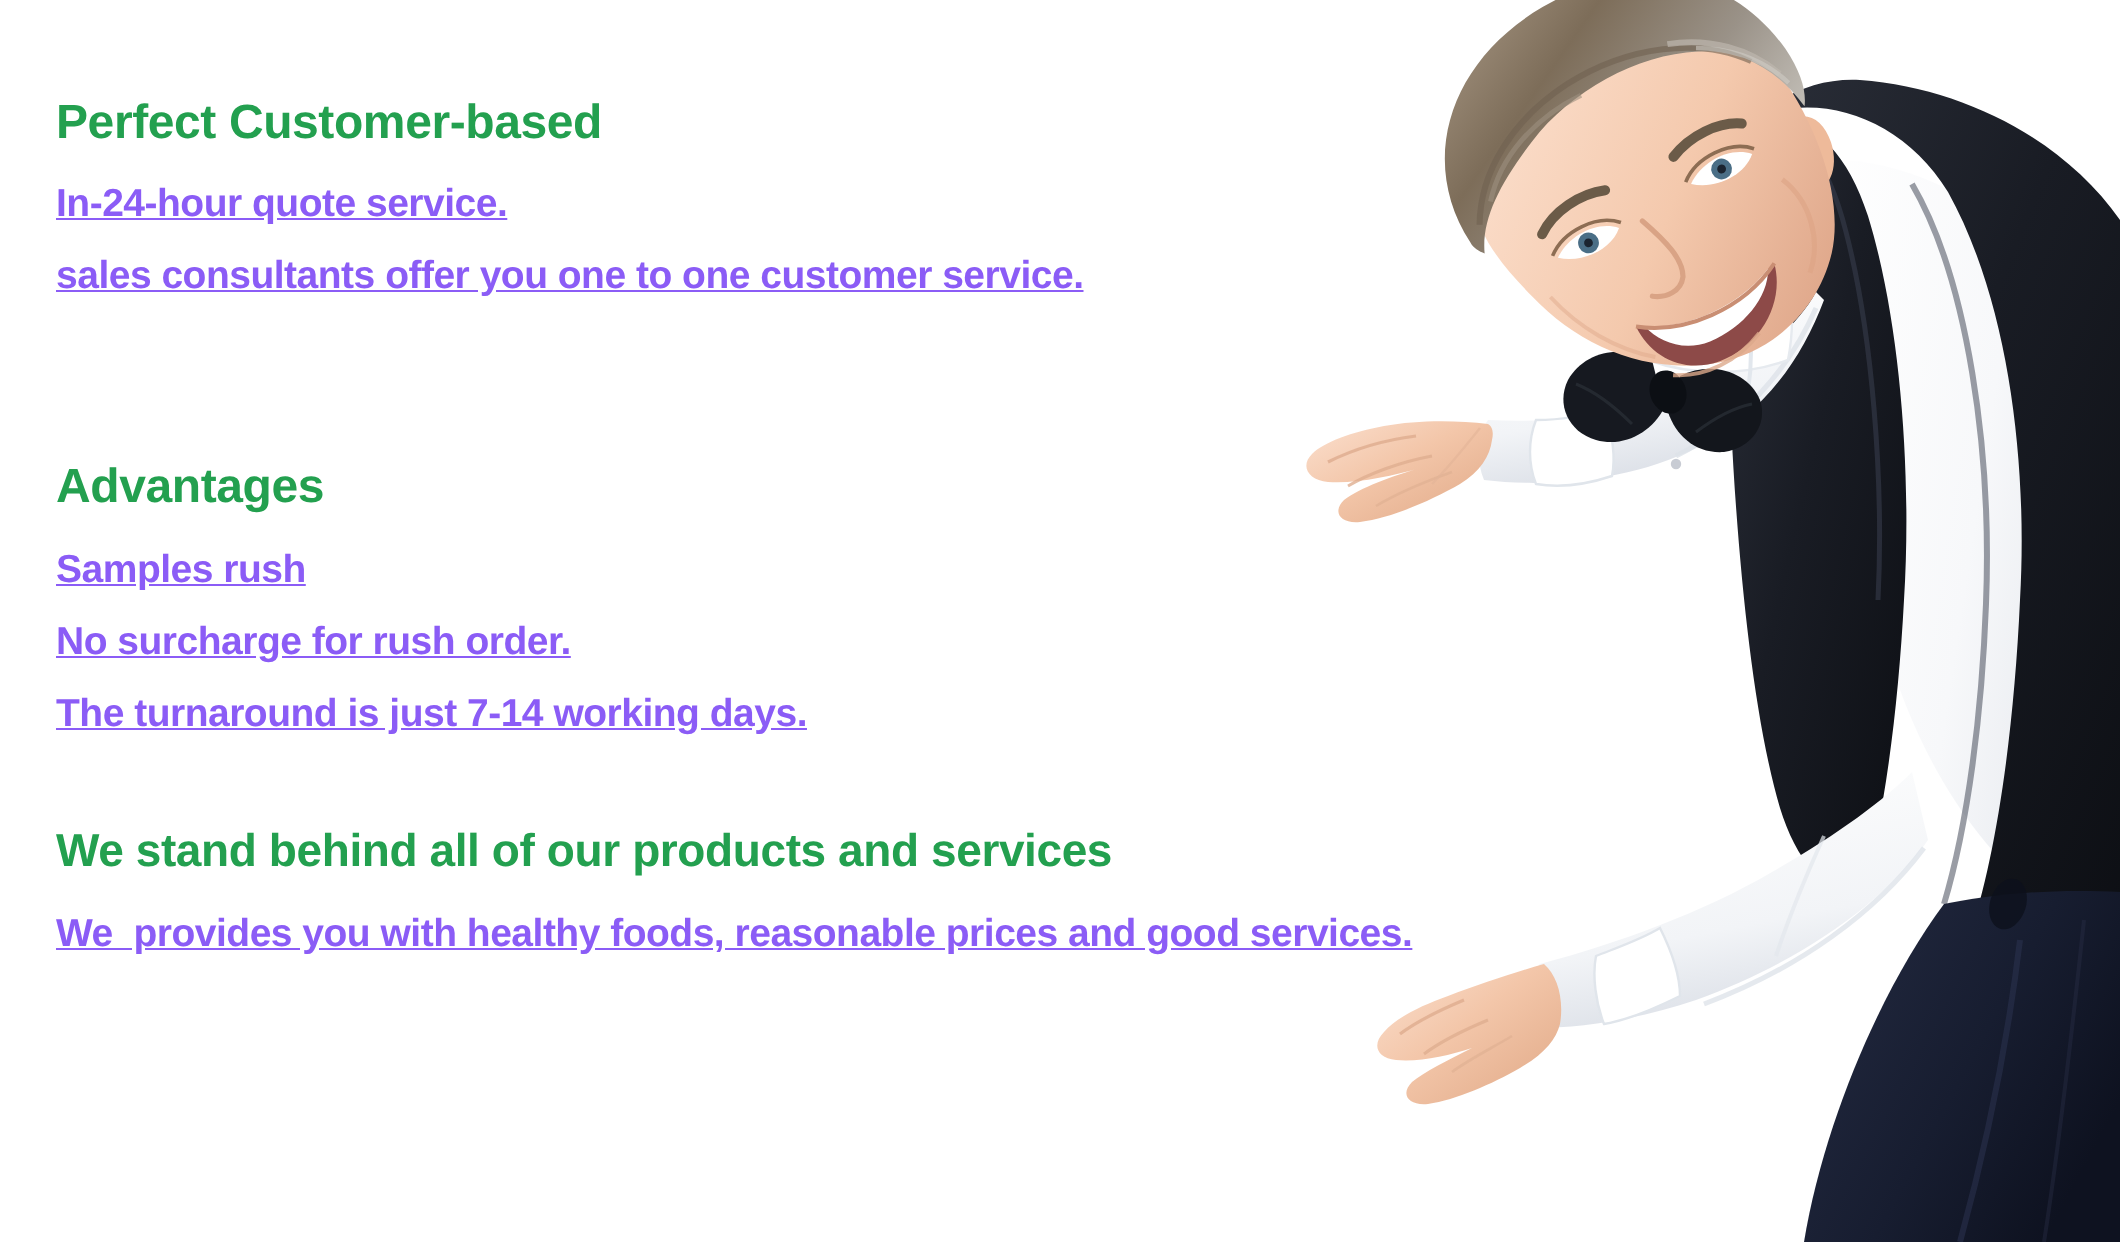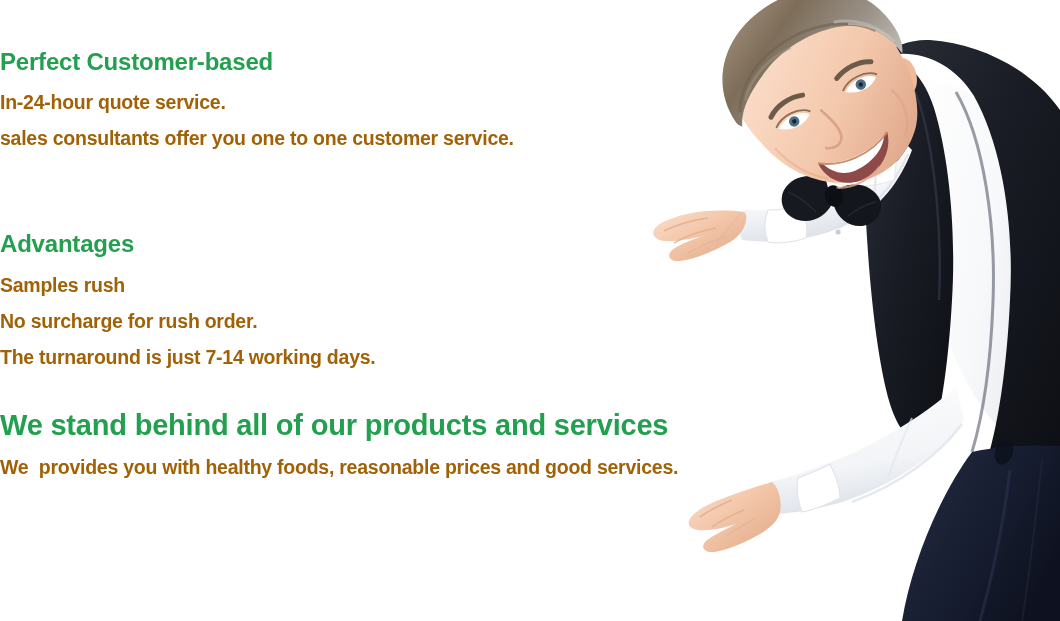--- a/index.html
+++ b/index.html
@@ -14,43 +14,44 @@
     position: relative;
     width: 1060px;
     height: 621px;
     background: #ffffff;
     overflow: hidden;
   }
 
   
   .content {
     position: absolute;
-    left: 0;
+    left: 28px;
     top: 0;
     width: 730px;
     height: 456px;
     z-index: 5;
   }
   .section { position: absolute; left: 0; }
   .heading {
     color: #23a04f;
     font-size: 24px;
     font-weight: bold;
     letter-spacing: -0.2px;
     line-height: 28px;
     white-space: nowrap;
   }
-  .heading.big { font-size: 29px; }
+  .heading.big { font-size: 23px; }
   .line {
-    color: #a16207;
+    color: #8b5cf6;
     font-size: 19.5px;
     font-weight: bold;
     line-height: 36px;
     letter-spacing: -0.25px;
     white-space: pre;
+    text-decoration: underline;
   }
   #sec1 { top: 48px; }
   #sec1 .body { margin-top: 8px; }
   #sec2 { top: 230px; }
   #sec2 .body { margin-top: 9px; }
   #sec3 { top: 411px; }
   #sec3 .body { margin-top: 10px; }
 
   
   .photo {

